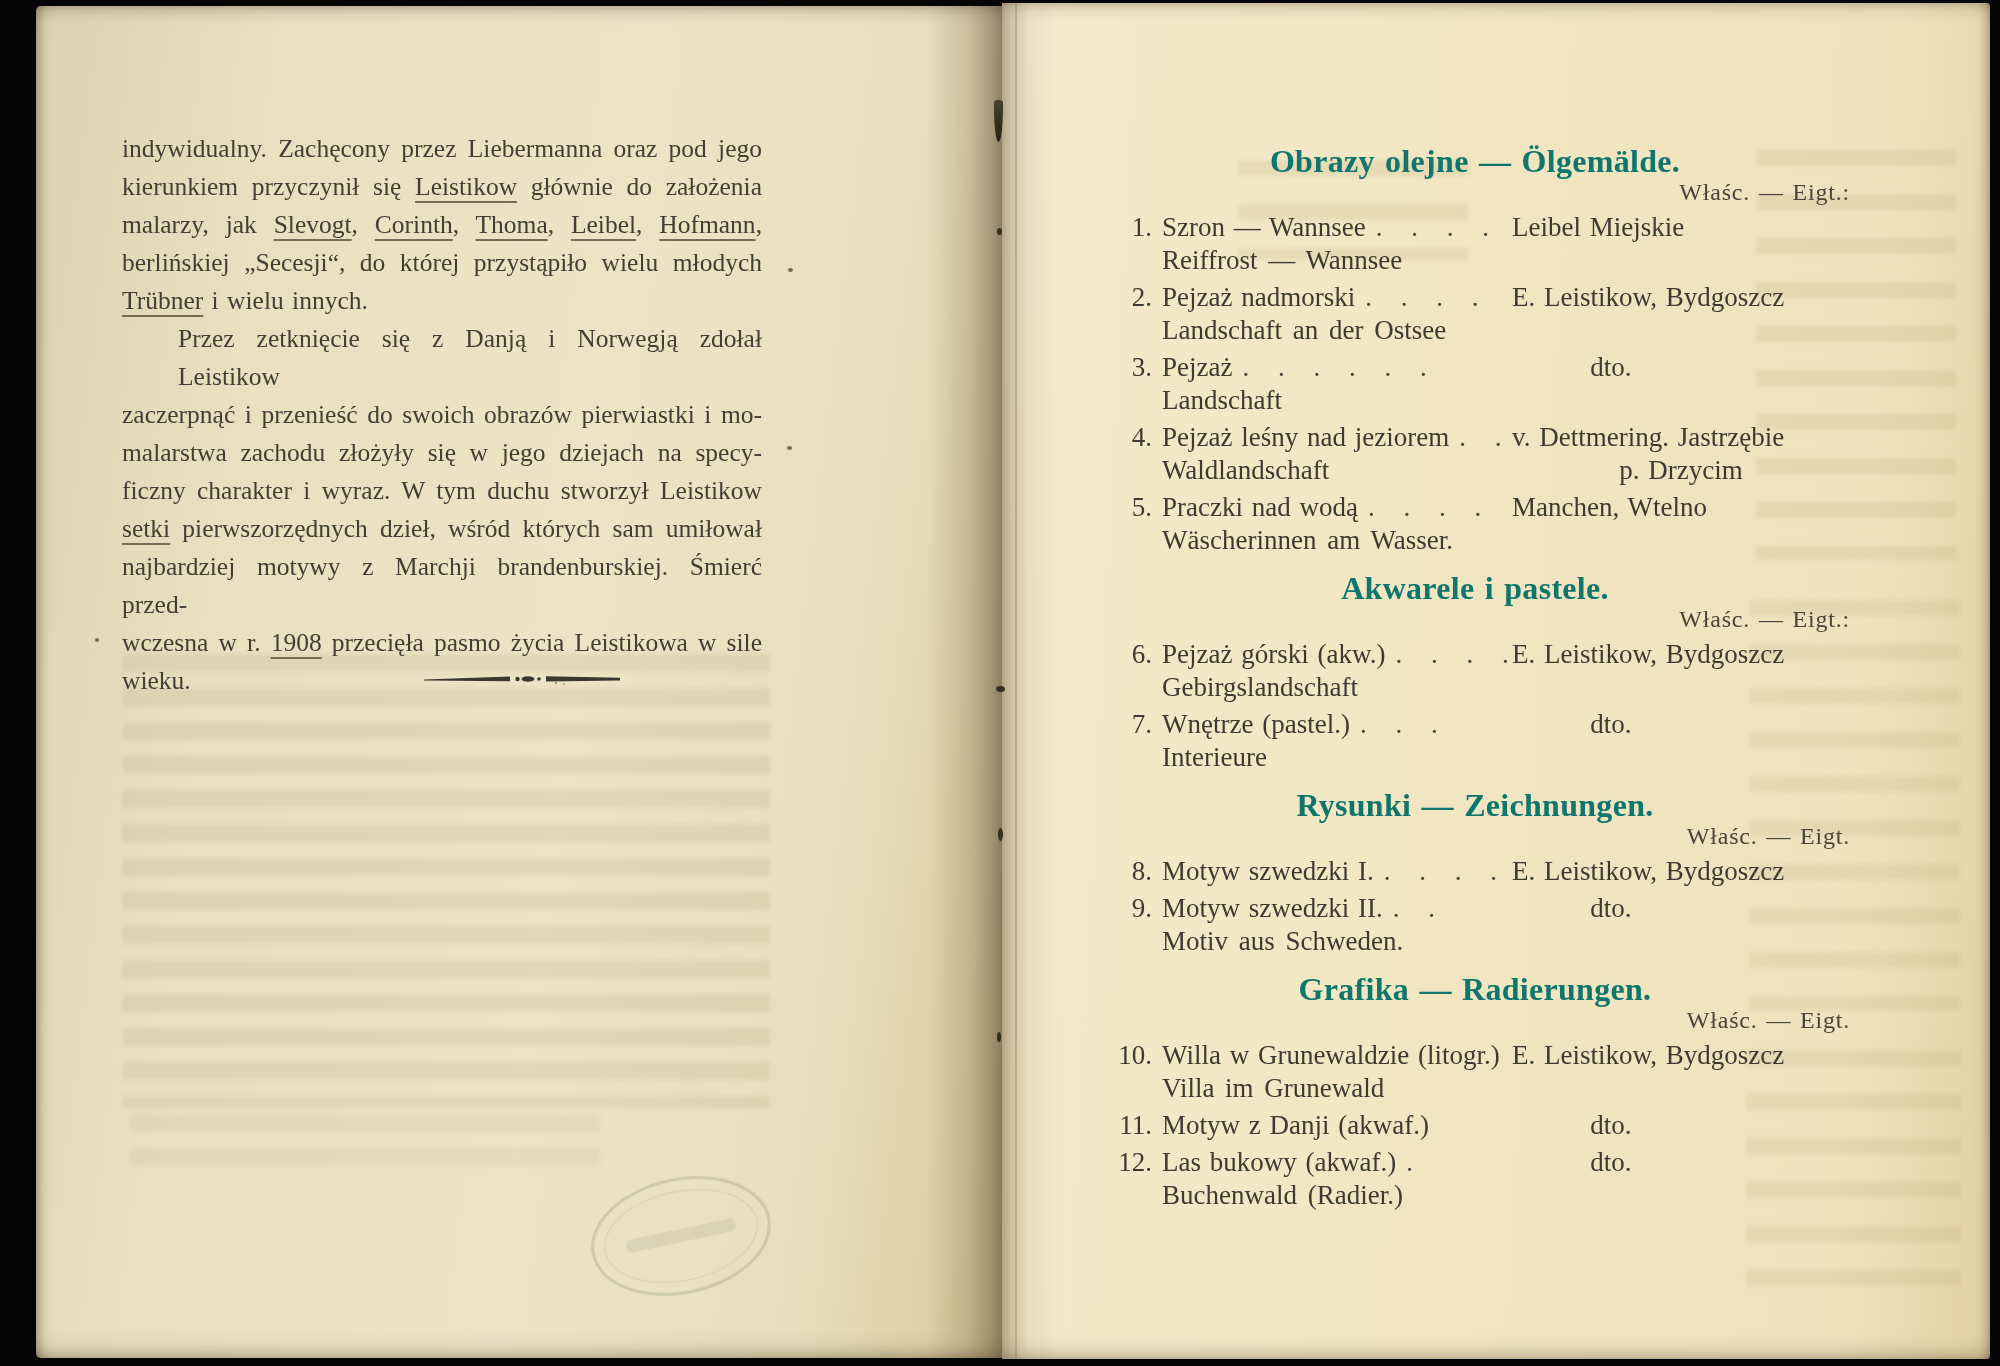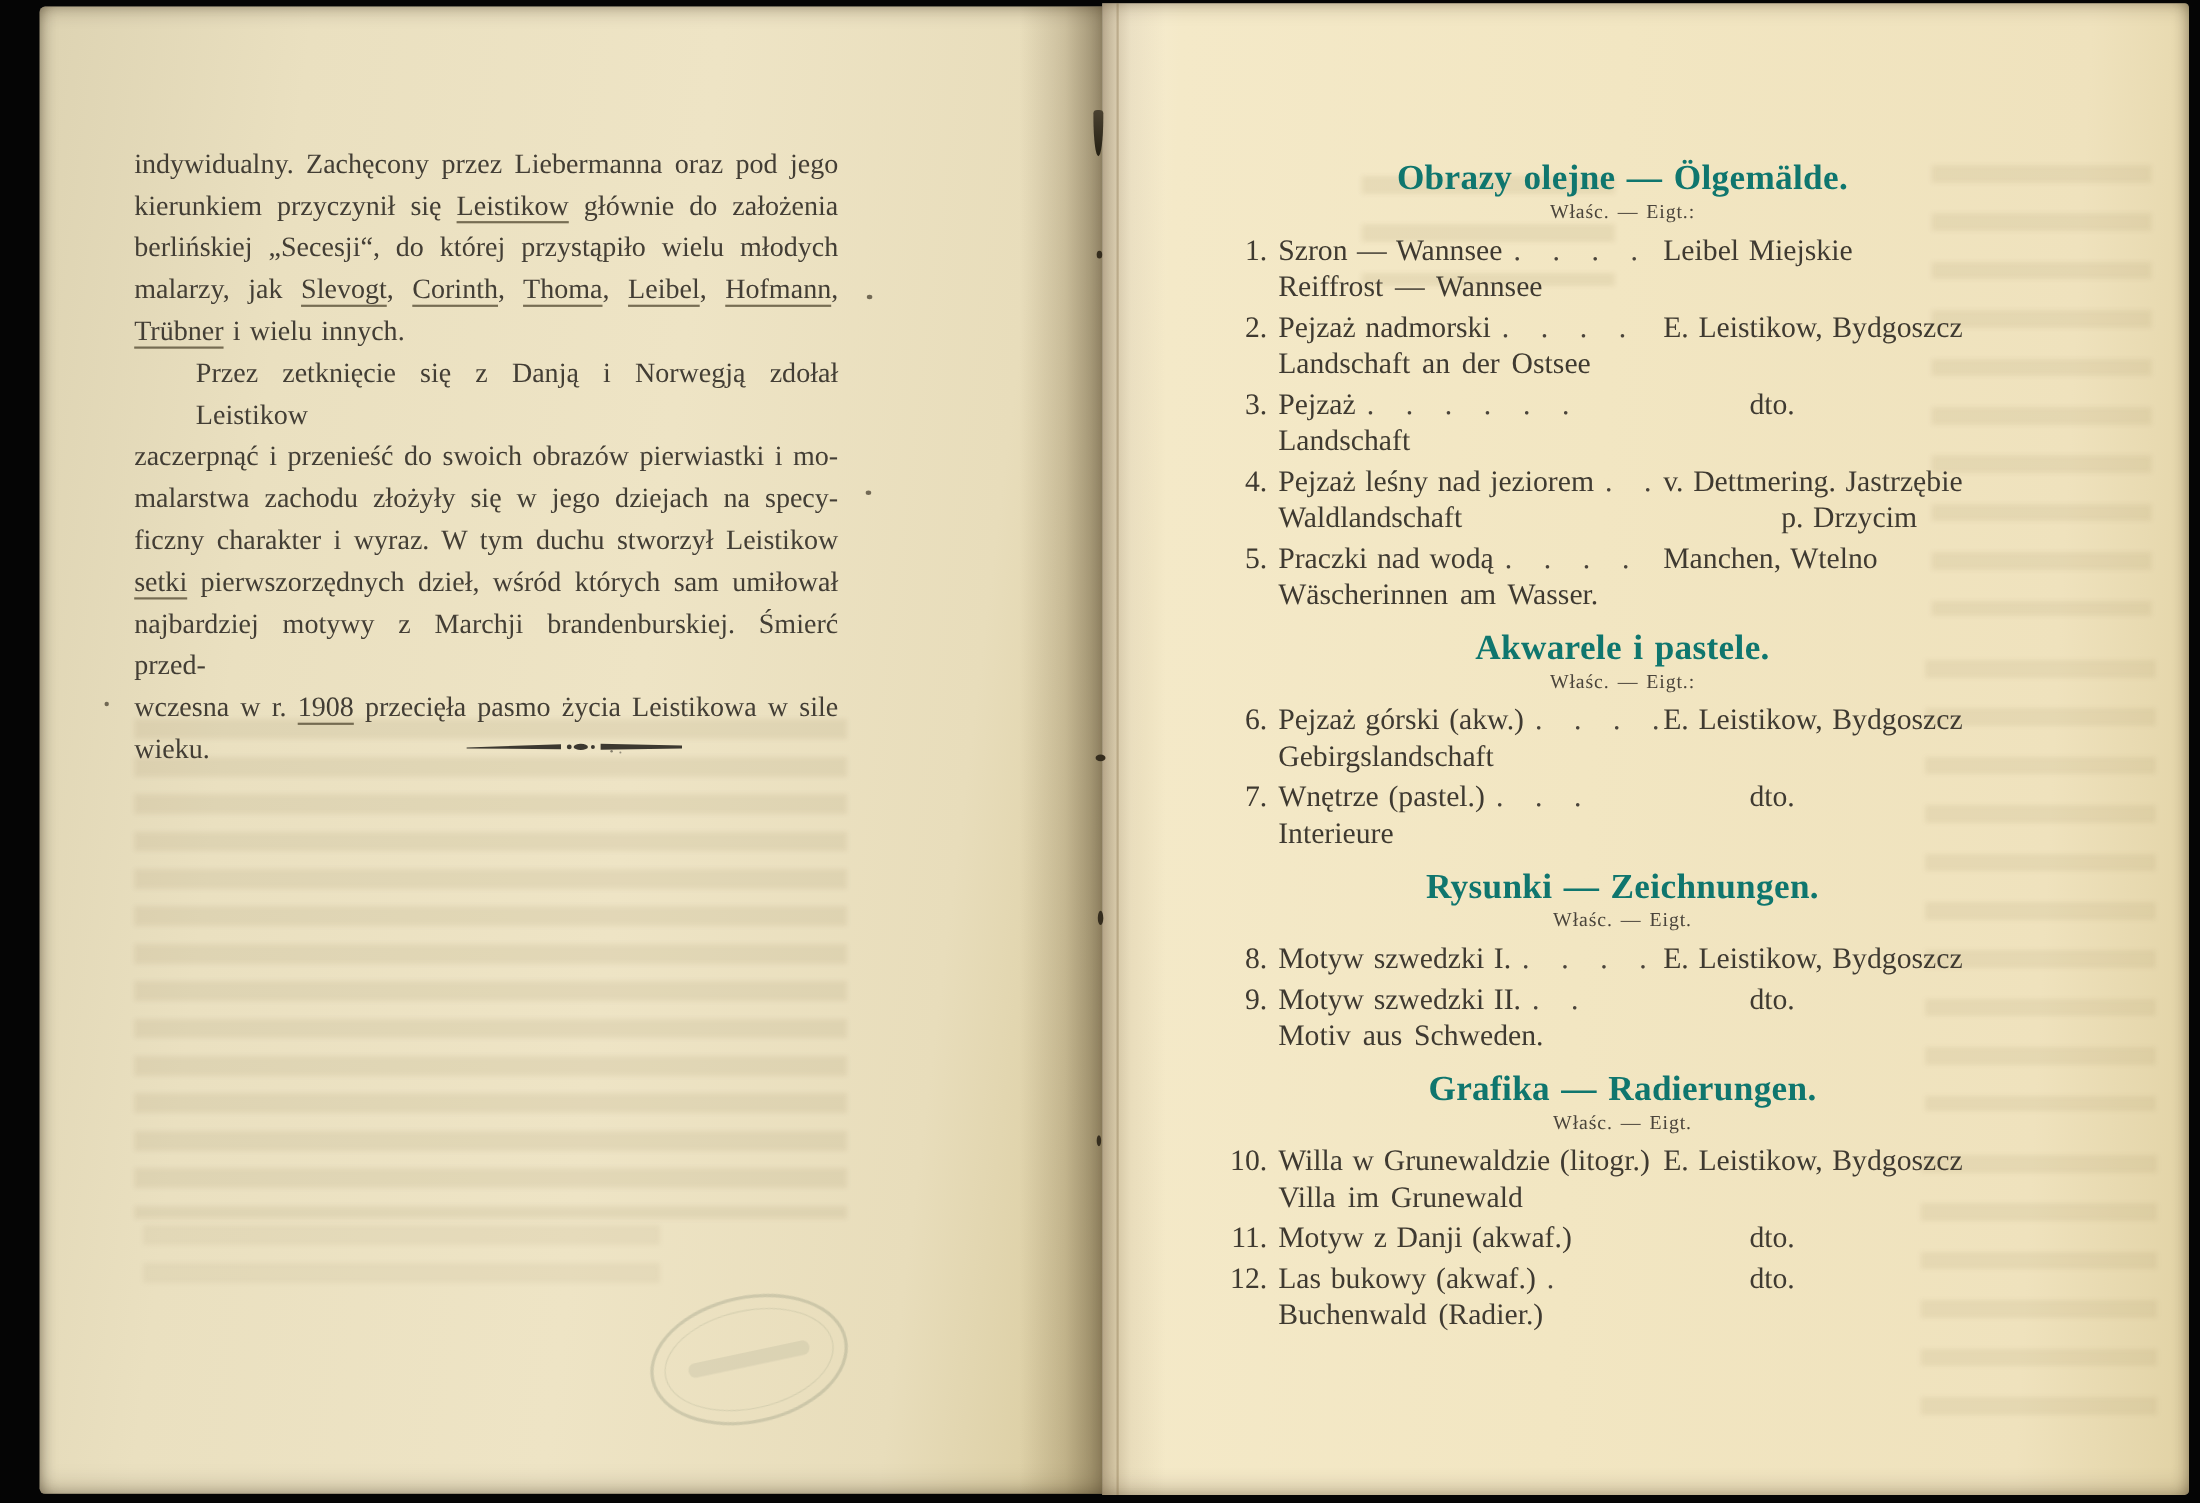--- a/index.html
+++ b/index.html
@@ -55,21 +55,21 @@
       rgba(130,112,70,0) 0 6px, rgba(130,112,70,.14) 6px 24px, rgba(130,112,70,0) 24px 34px);}
   .ghost-lines-r{background:repeating-linear-gradient(to bottom,
       rgba(150,130,85,0) 0 10px, rgba(150,130,85,.16) 10px 26px, rgba(150,130,85,0) 26px 44px);}
 
   
   .right-text{position:absolute;left:1100px;top:142px;width:750px;z-index:3;
     font-size:27px;line-height:33px;color:#3f3a31;word-spacing:2px;}
   .sec-heading{font-weight:bold;font-size:32px;line-height:38px;text-align:center;
     color:#0f766e;letter-spacing:.3px;margin-top:12px;}
   .section:first-child .sec-heading{margin-top:0;}
-  .owner-label{font-size:18px;line-height:23px;text-align:center;letter-spacing:.8px;
+  .owner-label{font-size:24px;line-height:23px;text-align:right;letter-spacing:.8px;
     margin:1px 0 7px;color:#4a443b;}
   .item{margin-bottom:4px;}
   .row{display:flex;align-items:baseline;}
   .num{flex:none;width:52px;text-align:right;padding-right:10px;}
   .tl{flex:1 1 auto;min-width:0;white-space:nowrap;overflow:hidden;}
   .leader{letter-spacing:10px;margin-left:10px;color:#4a443b;}
   .owner{flex:none;width:338px;padding-left:4px;white-space:nowrap;overflow:hidden;}
   .owner.center{text-align:center;padding-right:70px;}
   .sub{flex:1 1 auto;min-width:0;word-spacing:4px;white-space:nowrap;overflow:hidden;}
   .owner2{flex:none;width:338px;text-align:center;white-space:nowrap;}
@@ -100,22 +100,22 @@
   <div class="ghost ghost-lines" style="left:122px;top:648px;width:648px;height:460px;opacity:.75;"></div>
   <div class="ghost ghost-lines" style="left:130px;top:1108px;width:470px;height:64px;opacity:.55;"></div>
   <div class="ghost ghost-lines-r" style="left:1238px;top:150px;width:230px;height:110px;opacity:.8;"></div>
   <div class="ghost ghost-lines-r" style="left:1756px;top:140px;width:200px;height:420px;opacity:.75;"></div>
   <div class="ghost ghost-lines-r" style="left:1750px;top:590px;width:210px;height:420px;opacity:.7;"></div>
   <div class="ghost ghost-lines-r" style="left:1746px;top:1040px;width:215px;height:260px;opacity:.7;"></div>
 
   <div class="left-text">
       <div class="tline"><span>indywidualny.  Zachęcony przez Liebermanna oraz pod jego</span></div>
       <div class="tline"><span>kierunkiem przyczynił się </span><span class="u">Leistikow</span><span> głównie do założenia</span></div>
+      <div class="tline"><span>malarzy, jak </span><span class="u">Slevogt</span><span>, </span><span class="u">Corinth</span><span>, </span><span class="u">Thoma</span><span>, </span><span class="u">Leibel</span><span>, </span><span class="u">Hofmann</span><span>,</span></div>
       <div class="tline"><span>berlińskiej „Secesji“, do której przystąpiło wielu młodych</span></div>
-      <div class="tline"><span>malarzy, jak </span><span class="u">Slevogt</span><span>, </span><span class="u">Corinth</span><span>, </span><span class="u">Thoma</span><span>, </span><span class="u">Leibel</span><span>, </span><span class="u">Hofmann</span><span>,</span></div>
       <div class="tline last"><span class="u">Trübner</span><span> i wielu innych.</span></div>
       <div class="tline indent"><span>Przez zetknięcie się z Danją i Norwegją zdołał Leistikow</span></div>
       <div class="tline"><span>zaczerpnąć i przenieść do swoich obrazów pierwiastki i mo-</span></div>
       <div class="tline"><span>malarstwa zachodu złożyły się w jego dziejach na specy-</span></div>
       <div class="tline"><span>ficzny charakter i wyraz.  W tym duchu stworzył Leistikow</span></div>
       <div class="tline"><span class="u">setki</span><span> pierwszorzędnych dzieł, wśród których sam umiłował</span></div>
       <div class="tline"><span>najbardziej motywy z Marchji brandenburskiej. Śmierć przed-</span></div>
       <div class="tline"><span>wczesna w r. </span><span class="u">1908</span><span> przecięła pasmo życia Leistikowa w sile</span></div>
       <div class="tline last"><span>wieku.</span></div>
     </div>

